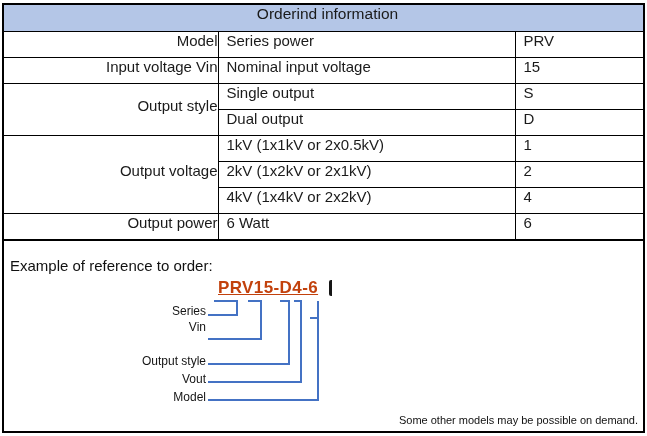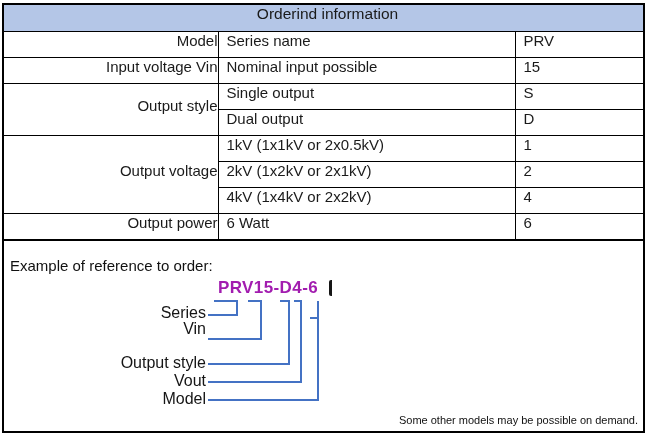--- a/index.html
+++ b/index.html
@@ -29,28 +29,28 @@
   col.c1 { width: 214px; } col.c2 { width: 297px; } col.c3 { width: auto; }
   td.cat { padding-left: 7px; vertical-align: top; padding-top: 4px; text-align: right; }
   td.cat.single { vertical-align: middle; padding-top: 0; }
   td.code-col { padding-left: 10px; }
 
   .example-caption {
     position: absolute; left: 10px; top: 257px; font-size: 15px; color: #111;
   }
   .order-code {
     position: absolute; left: 218px; top: 278px; font-size: 17px;
-    font-weight: 700; letter-spacing: 0.4px; color: #a21caf;
+    font-weight: 700; letter-spacing: 0.4px; color: #c2410c; text-decoration: underline;
   }
   .clip-artifact {
     position: absolute; left: 329px; top: 280px; width: 3px; height: 16px;
     background: #161616; border-radius: 2px 0 0 2px;
   }
   .diagram-label {
-    position: absolute; font-size: 16px; color: #151515; white-space: nowrap;
+    position: absolute; font-size: 12px; color: #151515; white-space: nowrap;
   }
   .lbl-series { right: 441px; top: 304px; }
   .lbl-vin { right: 441px; top: 320px; text-align: center; }
   .lbl-output-style { right: 441px; top: 354px; }
   .lbl-vout { right: 441px; top: 372px; margin-left: 44px; }
   .lbl-pout { right: 441px; top: 390px; }
   .footnote {
     position: absolute; right: 9px; top: 414px; font-size: 11px; color: #111;
   }
   svg.callouts {
@@ -68,26 +68,26 @@
           <col class="c1">
           <col class="c2">
           <col class="c3">
         </colgroup>
       <tbody>
           <tr>
         <td class="title-cell" colspan="3">Orderind information</td>
       </tr>
       <tr>
         <td class="cat single">Model</td>
-        <td>Series name</td>
+        <td>Series power</td>
         <td class="code-col">PRV</td>
       </tr>
       <tr>
         <td class="cat single">Input voltage Vin</td>
-        <td>Nominal input possible</td>
+        <td>Nominal input voltage</td>
         <td class="code-col">15</td>
       </tr>
       <tr>
         <td class="cat" rowspan="2">Output style</td>
         <td>Single output</td>
         <td class="code-col">S</td>
       </tr>
       <tr>
         <td>Dual output</td>
         <td class="code-col">D</td>

